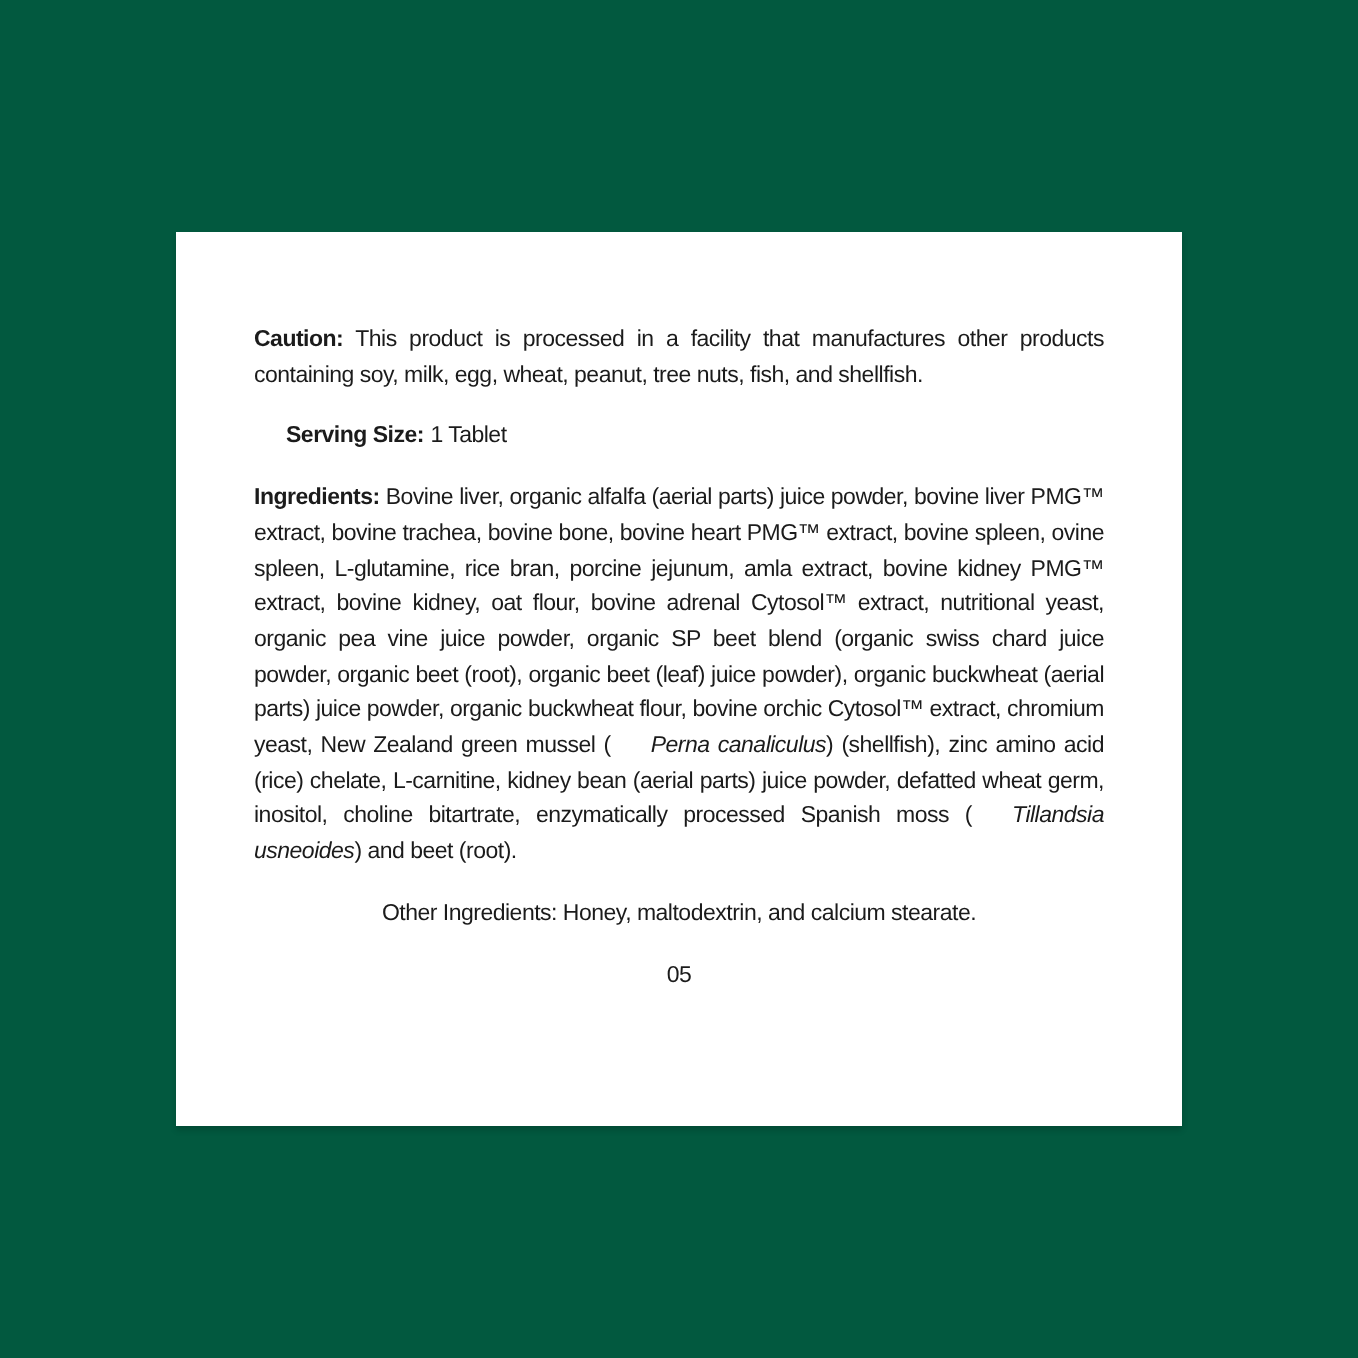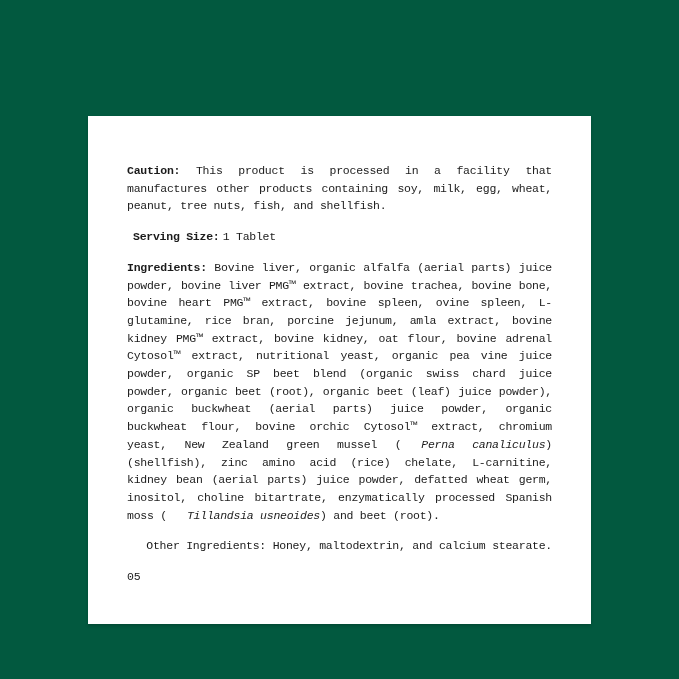--- a/index.html
+++ b/index.html
@@ -1,15 +1,15 @@
 <!DOCTYPE html>
 <html><head>
 <meta charset="utf-8">
 <style>
-  * { box-sizing: border-box; font-family: Liberation Mono, monospace; }
+  * { box-sizing: border-box; }
   html, body { margin: 0; padding: 0; }
   body {
     width: 679px;
     height: 679px;
     background: #02593F;
     position: relative;
     font-family: "Liberation Sans", "DejaVu Sans", sans-serif;
     overflow: hidden;
   }
   .label-card {
@@ -24,28 +24,28 @@
     color: #1B1B1B;
     font-size: 11.5px;
     line-height: 17.7px;
     letter-spacing: -0.25px;
   }
   .para { margin: 0 0 13px 0; text-align: justify; }
   .para b, .para strong { font-weight: bold; }
   .serving-row {
     display: flex;
     justify-content: space-between;
-    margin: 0 0 13px 6px;
+    margin: 0 0 13px 16px;
     text-align: right;
     white-space: nowrap;
   }
   .val { margin-left: 0.28em; }
   .species { font-style: italic; margin-left: 20px; }
-  .other-line { margin: 0 0 13px 0; text-align: right; }
-  .lot-code { margin: 0; text-align: left; }
+  .other-line { margin: 0 0 13px 0; text-align: center; }
+  .lot-code { margin: 0; text-align: center; }
 </style>
 </head>
 <body>
 
 <div class="label-card">
 
   <p class="para"><strong>Caution:</strong><span> This product is processed in a facility that manufactures other products containing soy, milk, egg, wheat, peanut, tree nuts, fish, and shellfish.</span></p>
 
   <div class="serving-row">
     <span><strong>Serving Size:</strong><span class="val">1 Tablet</span></span>

